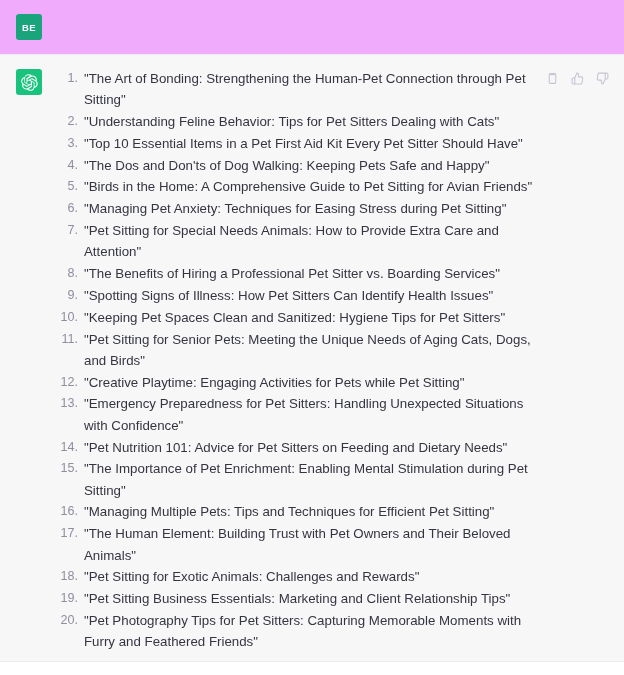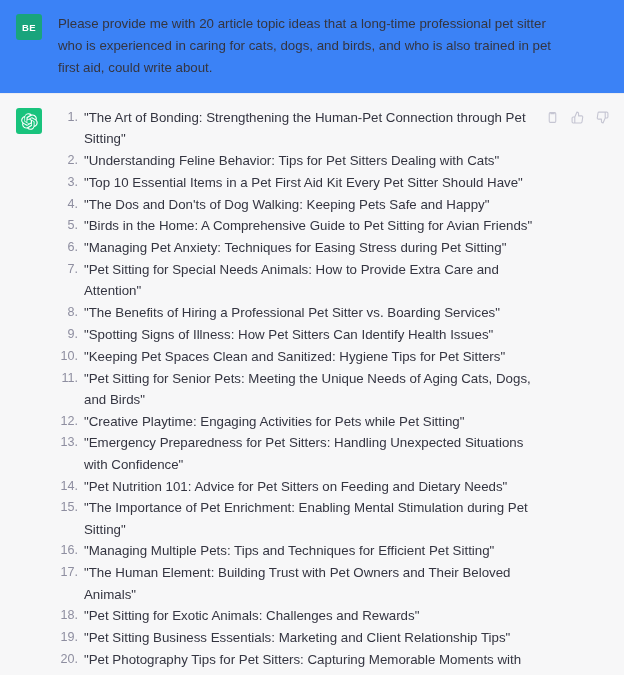--- a/index.html
+++ b/index.html
@@ -23,21 +23,21 @@
   }
 
   .msg {
     display: flex;
     align-items: flex-start;
     padding: 13px 14px 14px 16px;
     position: relative;
   }
 
   .msg-user {
-    background: #3b82f6;
+    background: #f0abfc;
   }
 
   .msg-assistant {
     background: #f7f7f8;
     border-top: 1px solid #ececf1;
     border-bottom: 1px solid #ececf1;
     padding-bottom: 8px;
   }
 
   .avatar {
@@ -131,23 +131,20 @@
 </style>
 </head>
 <body>
 
 <div class="thread">
 
   <div class="msg msg-user">
     <div class="avatar avatar-user">
       <span>BE</span>
     </div>
-    <div class="msg-body">
-      <div class="user-text">Please provide me with 20 article topic ideas that a long-time professional pet sitter who is experienced in caring for cats, dogs, and birds, and who is also trained in pet first aid, could write about.</div>
-    </div>
   </div>
 
   <div class="msg msg-assistant">
     <div class="avatar avatar-assistant">
       <svg width="17" height="17" viewBox="0 0 41 41" fill="#ffffff">
         <path d="M37.532 16.87a9.963 9.963 0 0 0-.856-8.184 10.078 10.078 0 0 0-10.855-4.835A9.965 9.965 0 0 0 18.306.5a10.079 10.079 0 0 0-9.614 6.977 9.967 9.967 0 0 0-6.664 4.834 10.08 10.08 0 0 0 1.24 11.817 9.965 9.965 0 0 0 .856 8.185 10.079 10.079 0 0 0 10.855 4.835 9.965 9.965 0 0 0 7.516 3.35 10.078 10.078 0 0 0 9.617-6.981 9.967 9.967 0 0 0 6.663-4.834 10.079 10.079 0 0 0-1.243-11.813zM22.498 37.886a7.474 7.474 0 0 1-4.799-1.735c.06-.33.164-.109.232-.153l7.97-4.6a1.294 1.294 0 0 0 .655-1.134V18.96l3.369 1.945a.12.12 0 0 1 .65.092v9.299a7.505 7.505 0 0 1-7.492 7.49zM6.392 31.006a7.471 7.471 0 0 1-.894-5.023c.06.036.162.099.237.141l7.97 4.6a1.297 1.297 0 0 0 1.308 0l9.724-5.614v3.89a.12.12 0 0 1-.48.103l-8.058 4.652a7.504 7.504 0 0 1-10.24-2.749zM4.297 13.62A7.469 7.469 0 0 1 8.2 10.333c0 .068-.004.19-.004.274v9.201a1.294 1.294 0 0 0 .654 1.132l9.723 5.614-3.369 1.945a.12.12 0 0 1-.114.01L7.03 23.856a7.504 7.504 0 0 1-2.734-10.237zm27.658 6.437l-9.724-5.615 3.367-1.944a.12.12 0 0 1 .113-.01l8.06 4.652a7.496 7.496 0 0 1-1.158 13.528v-9.477a1.293 1.293 0 0 0-.658-1.134zm3.353-5.043c-.06-.037-.162-.099-.236-.141l-7.97-4.6a1.298 1.298 0 0 0-1.308 0l-9.723 5.614v-3.89a.12.12 0 0 1 .048-.103l8.06-4.648a7.496 7.496 0 0 1 11.127 7.768zM13.22 21.928l-3.37-1.945a.12.12 0 0 1-.064-.092v-9.299a7.497 7.497 0 0 1 12.293-5.756 6.94 6.94 0 0 0-.232.132l-7.97 4.6a1.294 1.294 0 0 0-.655 1.134l-.002 11.226zm1.83-3.947l4.33-2.501 4.332 2.5v5l-4.331 2.5-4.332-2.5v-5z"></path>
       </svg>
     </div>
 
     <div class="msg-body">

